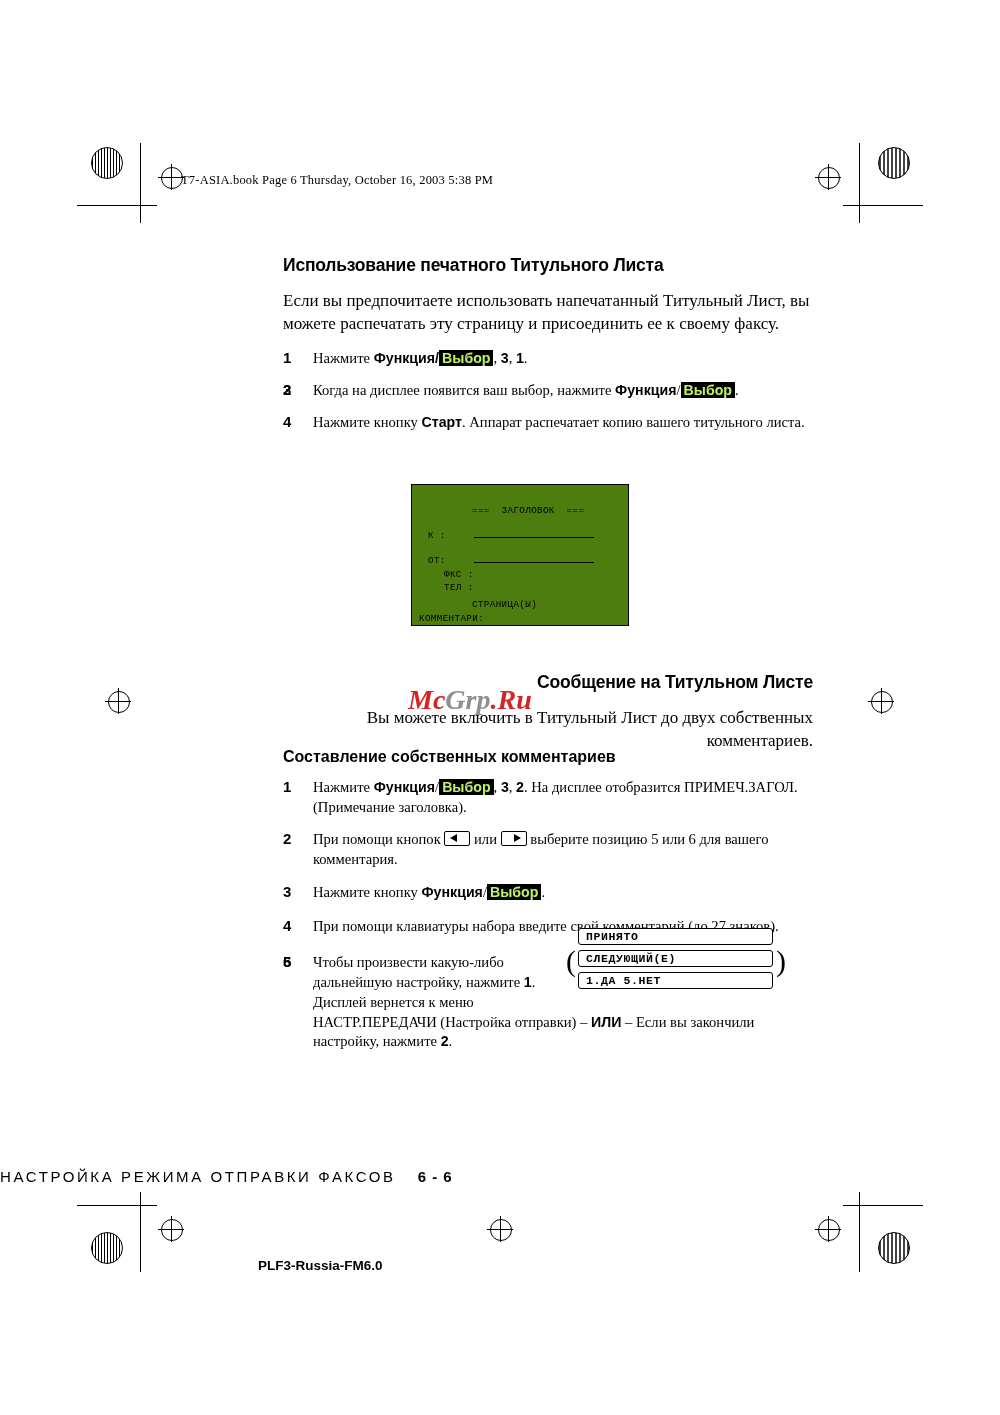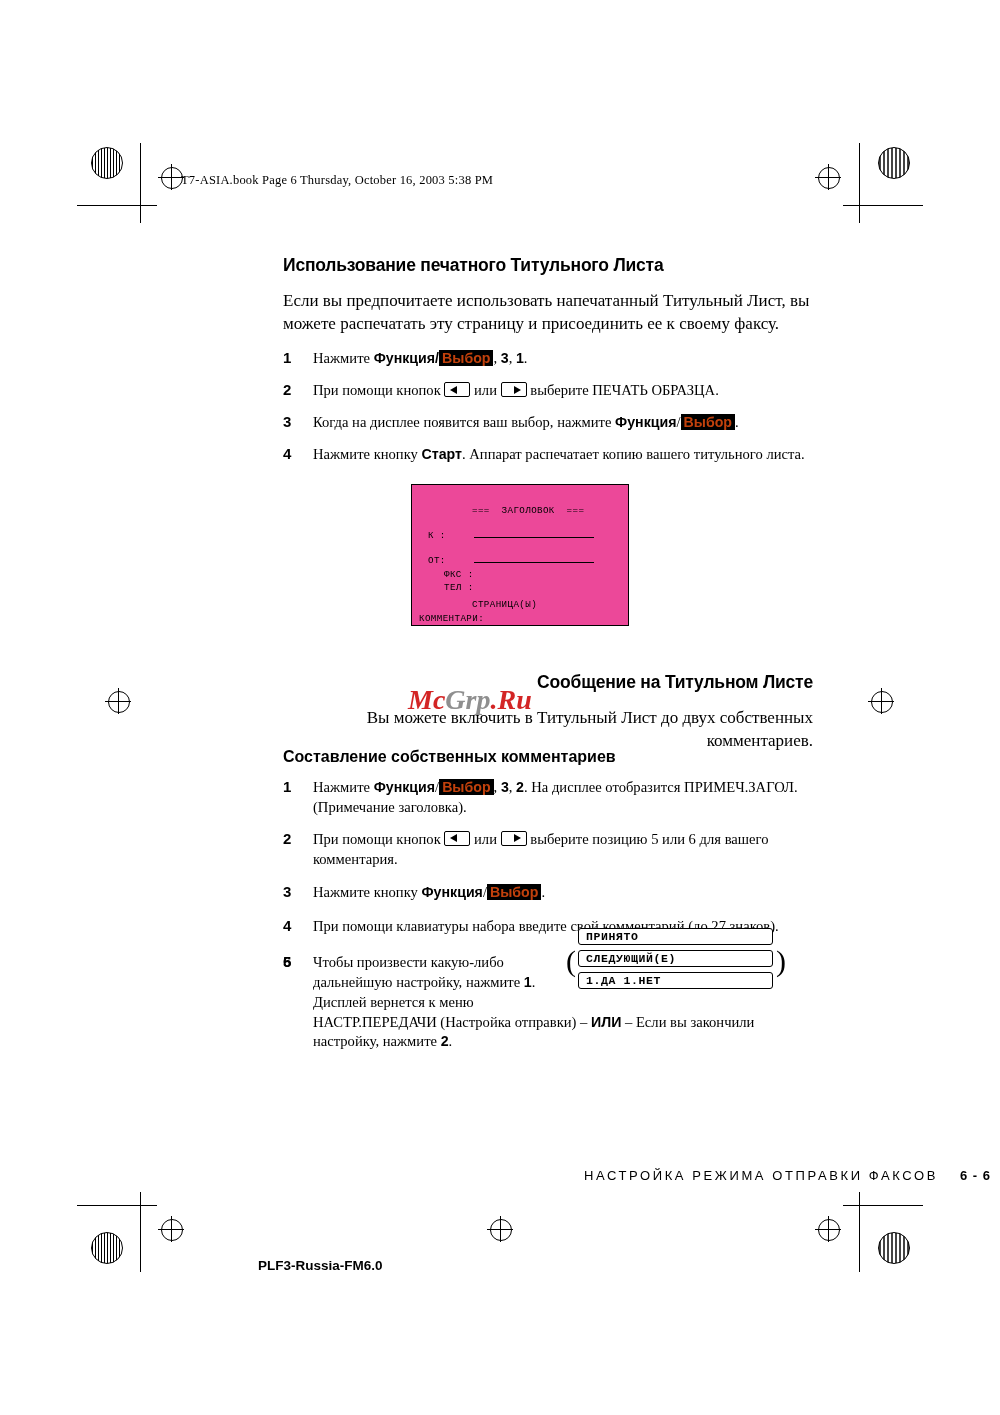--- a/index.html
+++ b/index.html
@@ -19,45 +19,45 @@
 
   
   .content{position:absolute;left:283px;top:255px;width:530px;}
   h2.sec{font-family:"Liberation Sans",sans-serif;font-weight:bold;font-size:17.5px;margin:0 0 14px 0;letter-spacing:-.2px;}
   h3.sub{font-family:"Liberation Sans",sans-serif;font-weight:bold;font-size:16px;margin:0 0 12px 0;}
   p.body{font-size:17px;line-height:1.33;margin:0 0 14px 0;}
   .steps{margin:0;padding:0;list-style:none;}
   .step{position:relative;padding-left:30px;margin-bottom:12px;font-size:14.6px;line-height:1.36;}
   .step .num{position:absolute;left:0;top:-1px;font-family:"Liberation Sans",sans-serif;font-weight:bold;font-size:15px;}
   b.sans{font-family:"Liberation Sans",sans-serif;font-weight:bold;font-size:14.2px;}
-  .inv{background:#000;color:#c2410c;font-family:"Liberation Sans",sans-serif;font-weight:bold;font-size:14.2px;padding:0 3px;}
+  .inv{background:#000;color:#bef264;font-family:"Liberation Sans",sans-serif;font-weight:bold;font-size:14.2px;padding:0 3px;}
   .arrowkey{display:inline-block;width:24px;height:13px;border:1px solid #000;border-radius:2px;position:relative;vertical-align:-2px;}
   .arrowkey:after{content:"";position:absolute;top:2.5px;width:0;height:0;border-top:4px solid transparent;border-bottom:4px solid transparent;}
   .arrowkey.left:after{left:5px;border-right:7px solid #000;}
   .arrowkey.right:after{right:5px;border-left:7px solid #000;}
 
   
-  .sample{position:absolute;left:411px;top:484px;width:216px;height:140px;border:1px solid #000;background:#ec4899;}
+  .sample{position:absolute;left:411px;top:484px;width:216px;height:140px;border:1px solid #000;background:#4d7c0f;}
   .sample .mono{font-family:"Liberation Mono",monospace;font-size:9.2px;letter-spacing:.4px;position:absolute;white-space:pre;}
   .sample .rule{position:absolute;height:1px;background:#000;}
 
   
   .lcds{position:absolute;left:578px;top:928px;width:230px;}
   .lcd{border:1px solid #000;border-radius:3px;height:17px;width:195px;margin-bottom:5px;font-family:"Liberation Mono",monospace;
        font-size:11.5px;font-weight:bold;letter-spacing:.6px;padding:1px 0 0 7px;box-sizing:border-box;background:#fff;position:relative;}
   .brace{position:absolute;font-family:"Liberation Serif",serif;font-size:30px;line-height:1;color:#000;}
 
   
   .wm{position:absolute;left:408px;top:684px;font-family:"Liberation Serif",serif;font-size:28px;font-weight:bold;font-style:italic;
       color:#d11a1a;letter-spacing:0px;opacity:.95;}
   .wm .gray{color:#8a8a8a;}
 
   
-  .footer{position:absolute;left:0;top:1168px;width:991px;text-align:right;font-family:"Liberation Sans",sans-serif;
-          font-size:13px;letter-spacing:2.6px;}
+  .footer{position:absolute;left:0;top:1168px;width:991px;text-align:left;font-family:"Liberation Sans",sans-serif;
+          font-size:15px;letter-spacing:2.6px;}
   .footer .pg{font-weight:bold;letter-spacing:1px;margin-left:22px;}
   .fmver{position:absolute;left:258px;top:1258px;font-family:"Liberation Sans",sans-serif;font-weight:bold;font-size:13.5px;text-align:right;}
 </style>
 </head>
 <body>
 
 <div class="page">
 
   <div>
     <div class="hatch" style="left:91px;top:147px;"></div>
@@ -114,21 +114,20 @@
     <h2 class="sec">Использование печатного Титульного Листа</h2>
     <p class="body">Если вы предпочитаете использовать напечатанный Титульный Лист, вы можете распечатать эту страницу и присоединить ее к своему факсу.</p>
 
     <ul class="steps">
       <li class="step">
         <span class="num">1</span>
         <span>Нажмите <b class="sans">Функция</b><b class="sans">/</b><span class="inv">Выбор</span>, <b class="sans">3</b>, <b class="sans">1</b>.</span>
       </li>
       <li class="step">
         <span class="num">2</span>
-        <span>При помощи кнопок <span class="arrowkey left"></span> или <span class="arrowkey right"></span> выберите ПЕЧАТЬ ОБРАЗЦА.</span>
       </li>
       <li class="step">
         <span class="num">3</span>
         <span>Когда на дисплее появится ваш выбор, нажмите <b class="sans">Функция</b>/<span class="inv">Выбор</span>.</span>
       </li>
       <li class="step">
         <span class="num">4</span>
         <span>Нажмите кнопку <b class="sans">Старт</b>. Аппарат распечатает копию вашего титульного листа.</span>
       </li>
     </ul>
@@ -184,21 +183,21 @@
       </li>
     </ul>
   </div>
 
   <div class="lcds">
     <div class="lcd">ПРИНЯТО</div>
     <div style="position:relative;">
       <span class="brace" style="left:-12px;top:-4px;">(</span>
       <span class="brace" style="left:198px;top:-4px;">)</span>
       <div class="lcd">СЛЕДУЮЩИЙ(Е)</div>
-      <div class="lcd">1.ДА 1.НЕТ</div>
+      <div class="lcd">1.ДА 5.НЕТ</div>
     </div>
   </div>
 
   <div class="footer">
     <span>НАСТРОЙКА РЕЖИМА ОТПРАВКИ ФАКСОВ</span><span class="pg">6 - 6</span>
   </div>
   <div class="fmver">PLF3-Russia-FM6.0</div>
 
 </div>
 

